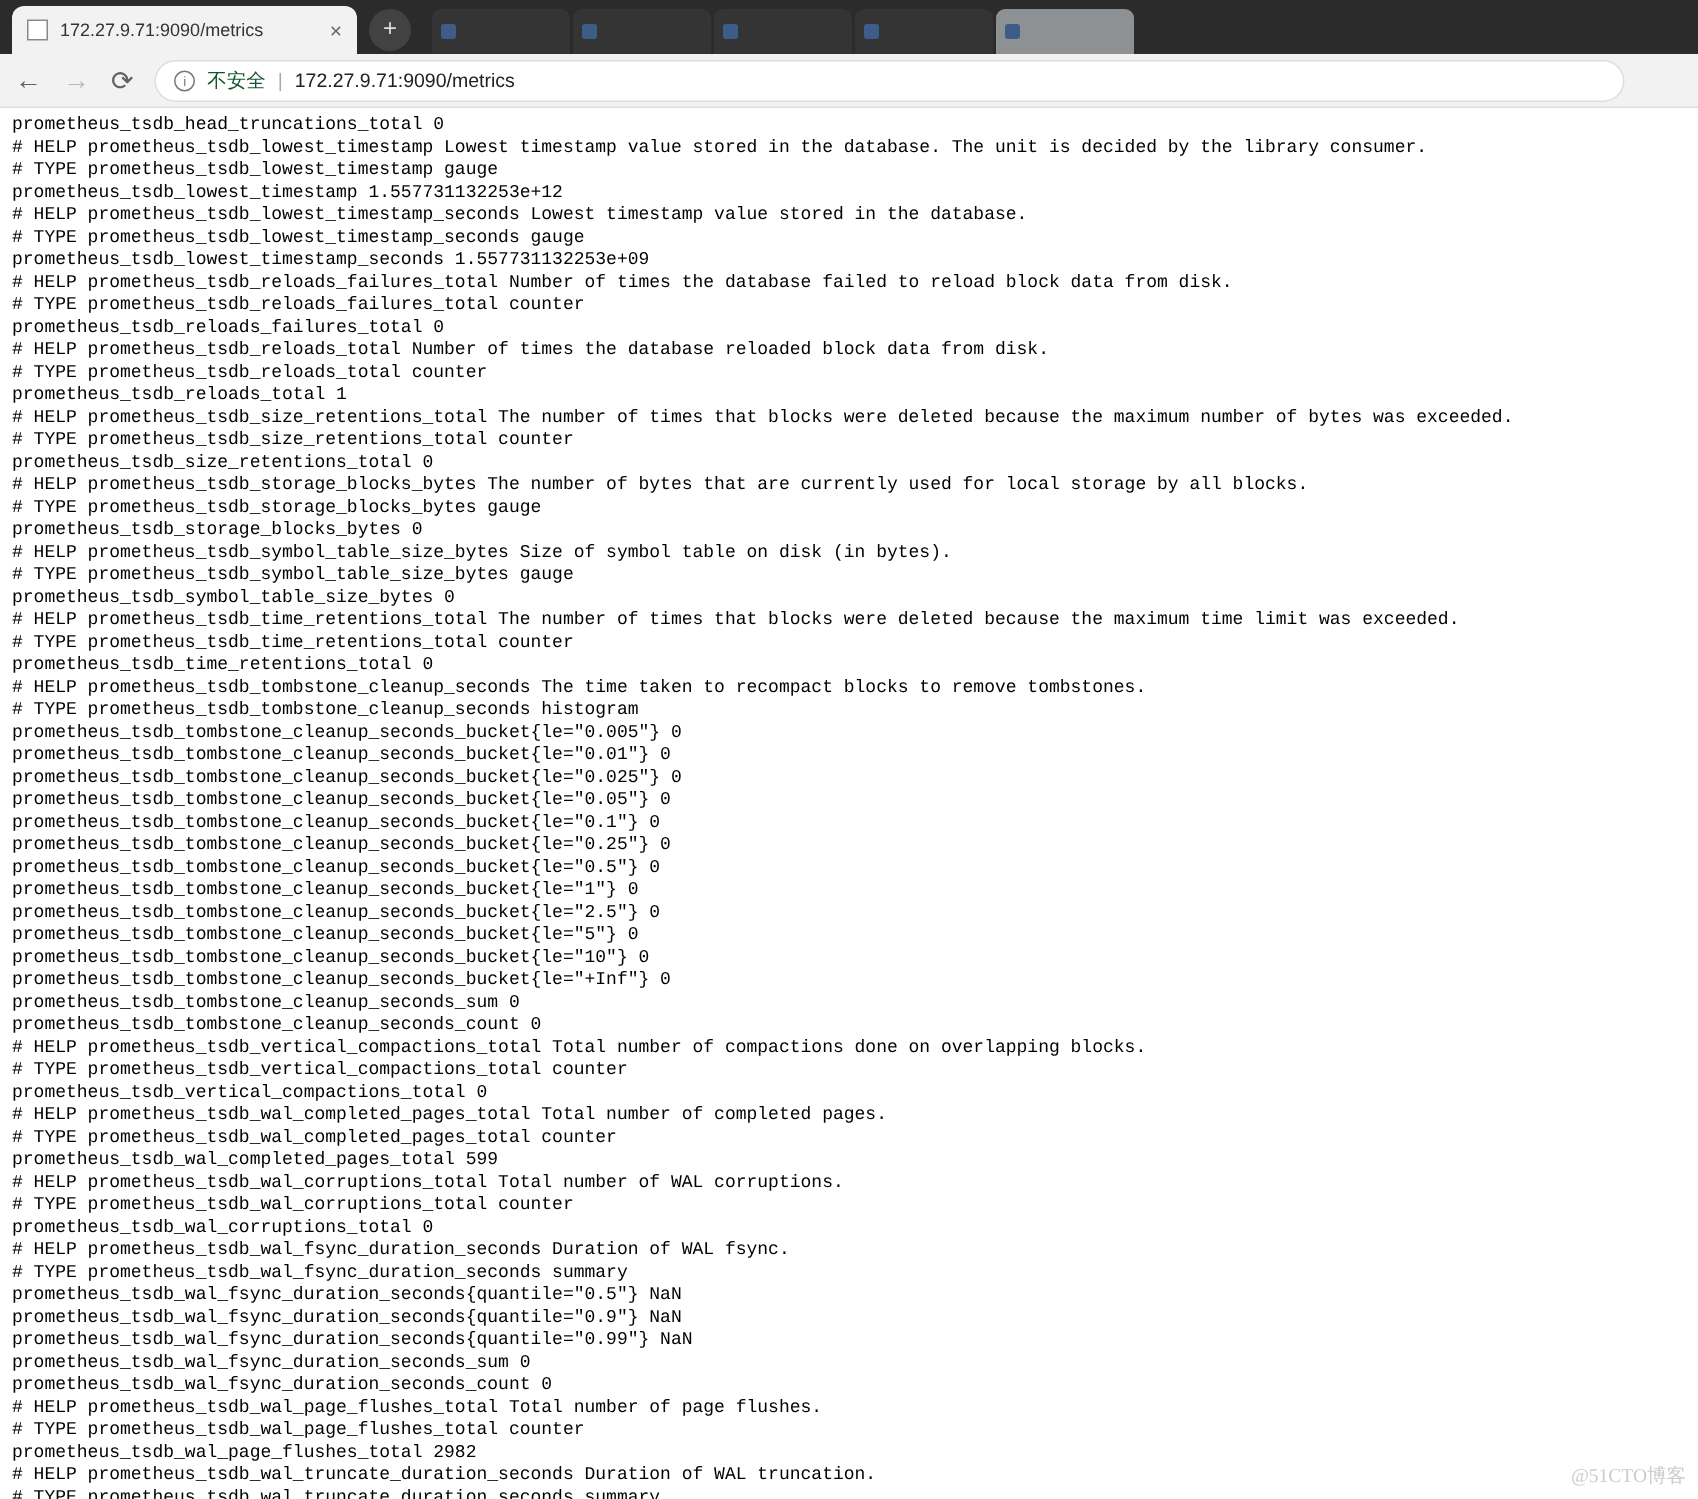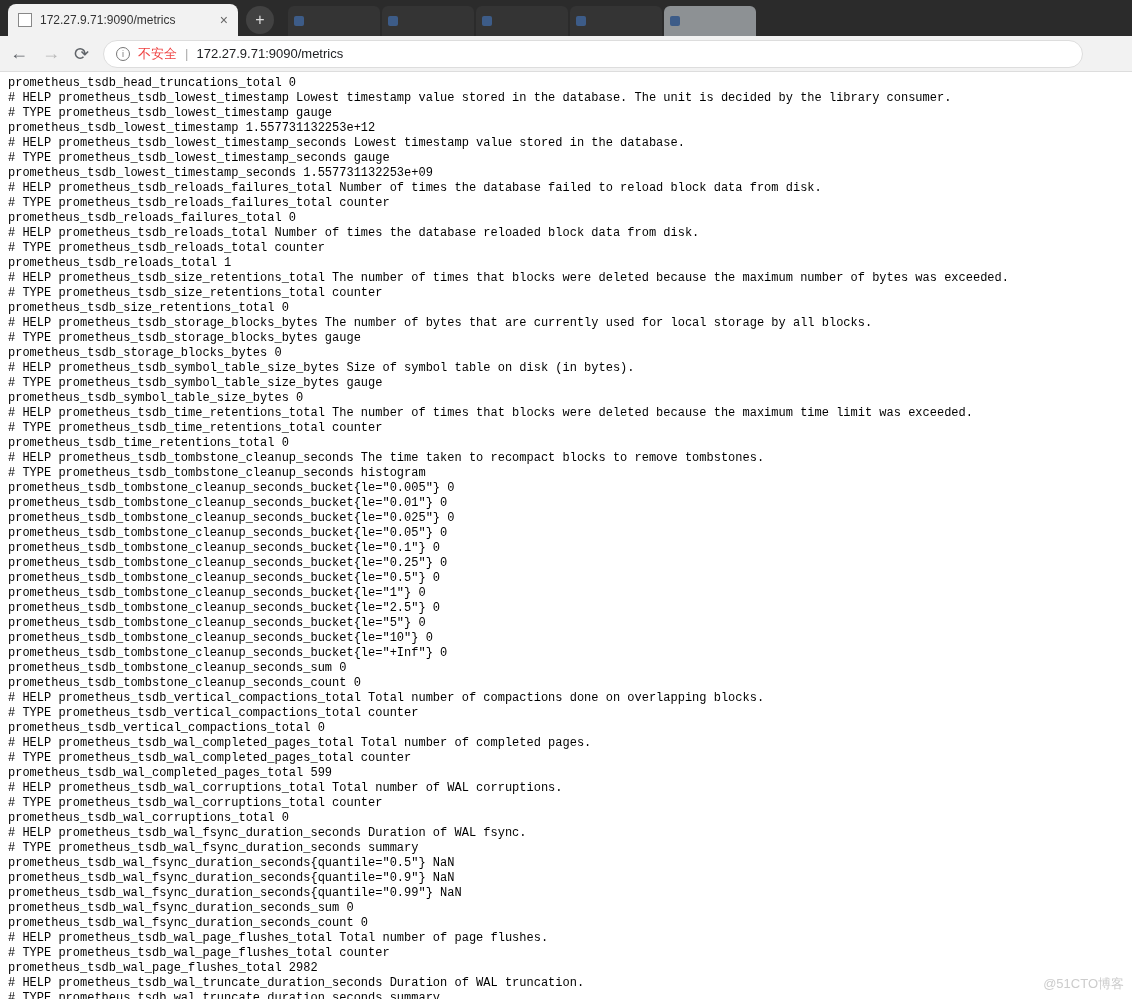--- a/index.html
+++ b/index.html
@@ -13,25 +13,25 @@
   .newtab { width: 28px; height: 28px; background: #424242; border-radius: 50%; display: flex; align-items: center; justify-content: center; color: #ddd; margin-left: 8px; margin-bottom: 2px; font-size: 16px; }
   .ghost-tabs { display: flex; gap: 2px; margin-left: 14px; align-items: flex-end; }
   .ghost-tab { height: 30px; width: 92px; background: #3a3a3a; border-top-left-radius: 6px; border-top-right-radius: 6px; opacity: .6; display:flex; align-items:center; padding:0 6px; color:#8fb9e6; font-size:10px; gap:4px;}
   .ghost-tab.sel { background:#cfd6db; color:#333;}
   .gfav { width:10px;height:10px;background:#4a7ec7;border-radius:2px;}
   .toolbar { background: #f2f2f2; height: 36px; display: flex; align-items: center; padding: 0 10px; gap: 14px; border-bottom: 1px solid #ddd; }
   .nav-btn { color: #5f6368; font-size: 18px; }
   .nav-btn.dis { color: #b8b8b8; }
   .addr { flex: 1; display: flex; align-items: center; height: 28px; background: #fff; border: 1px solid #ddd; border-radius: 14px; padding: 0 12px; font-size: 13px; color: #555; gap: 8px; max-width: 980px;}
   .addr .info { width: 14px; height: 14px; border: 1.5px solid #777; border-radius: 50%; display: flex; align-items: center; justify-content: center; font-size: 9px; color: #777; }
-  .addr .warn { color: #ef4444; }
+  .addr .warn { color: #14532d; }
   .addr .sep { color: #aaa; }
   .addr .url { color: #202124; }
   .content { font-family: "Simsun","NSimSun","Courier New",monospace; font-size: 12px; line-height: 15px; color: #000; padding: 4px 8px; white-space: pre; }
-  .watermark { position: fixed; right: 8px; bottom: 6px; color: #ccc; font-size: 13px; font-family: Liberation Sans, sans-serif; margin-left: 28px; }
+  .watermark { position: fixed; right: 8px; bottom: 6px; color: #ccc; font-size: 13px; font-family: Liberation Serif, serif; margin-left: 28px; }
 </style>
 </head>
 <body>
 
 <div class="browser-chrome">
 
   <div class="tab-strip">
     <div class="tab">
       <span class="favicon"></span>
       <span class="title">172.27.9.71:9090/metrics</span>

